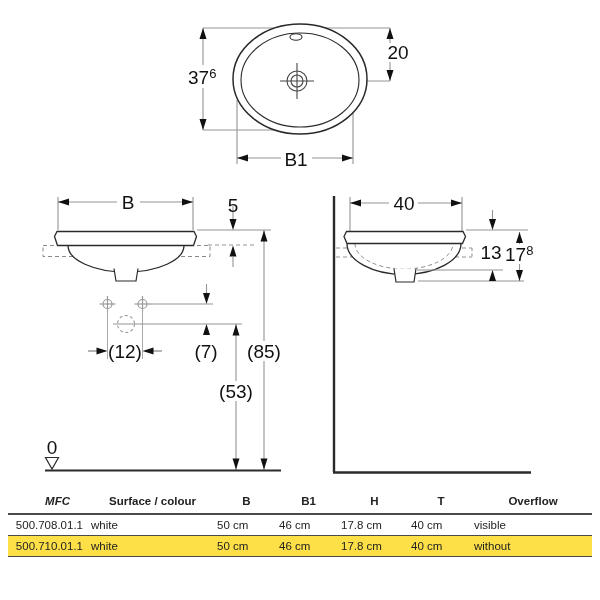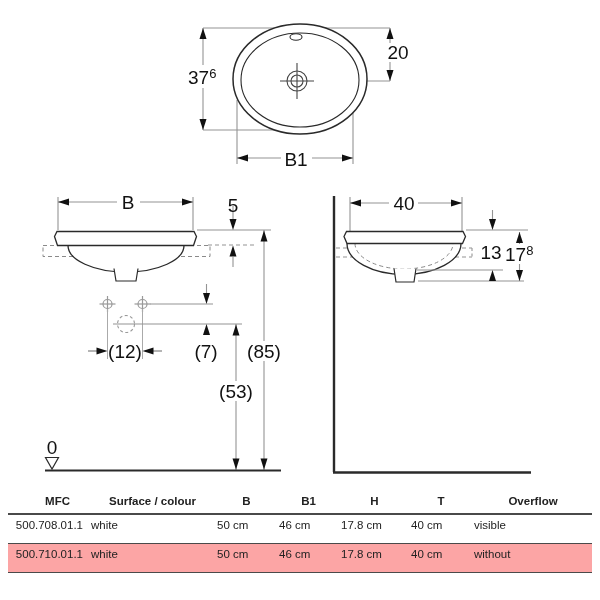--- a/index.html
+++ b/index.html
@@ -5,24 +5,24 @@
   html,body{margin:0;padding:0;background:#fff;}
   .canvas{position:relative;width:600px;height:600px;background:#fff;overflow:hidden;
           font-family:"Liberation Sans",sans-serif;}
   svg{position:absolute;left:0;top:0;}
   svg text{font-family:"Liberation Sans",sans-serif;font-size:19px;fill:#111;}
   svg .sup{font-size:13px;}
   .spec-table{position:absolute;left:8px;top:490px;width:584px;border-collapse:collapse;
               table-layout:fixed;font-size:11.5px;color:#222;}
   .spec-table th{font-weight:bold;text-align:center;height:21px;vertical-align:middle;
                  border-bottom:2px solid #4a4a4a;padding:0 0 2px 3px;}
-  .spec-table th.c-mfc{text-align:right;padding-right:18px;}
-  .spec-table td{height:20px;vertical-align:middle;border-bottom:1.5px solid #4a4a4a;padding:0 0 8px 3px;}
+  .spec-table th.c-mfc{text-align:right;padding-right:18px;font-style:italic;}
+  .spec-table td{height:20px;vertical-align:middle;border-bottom:1.5px solid #4a4a4a;padding:0 0 0 3px;}
   .spec-table td.c-mfc{text-align:right;padding-right:5px;}
-  .spec-table tr.alt{background:#fca5a5;margin-top:16px;}
+  .spec-table tr.alt{background:#fde047;margin-top:16px;}
 </style>
 </head>
 <body>
 
 <div class="canvas">
 
 <svg width="600" height="485" viewBox="0 0 600 485">
 
   <g>
     <g stroke="#949494" stroke-width="1.1" fill="none">

